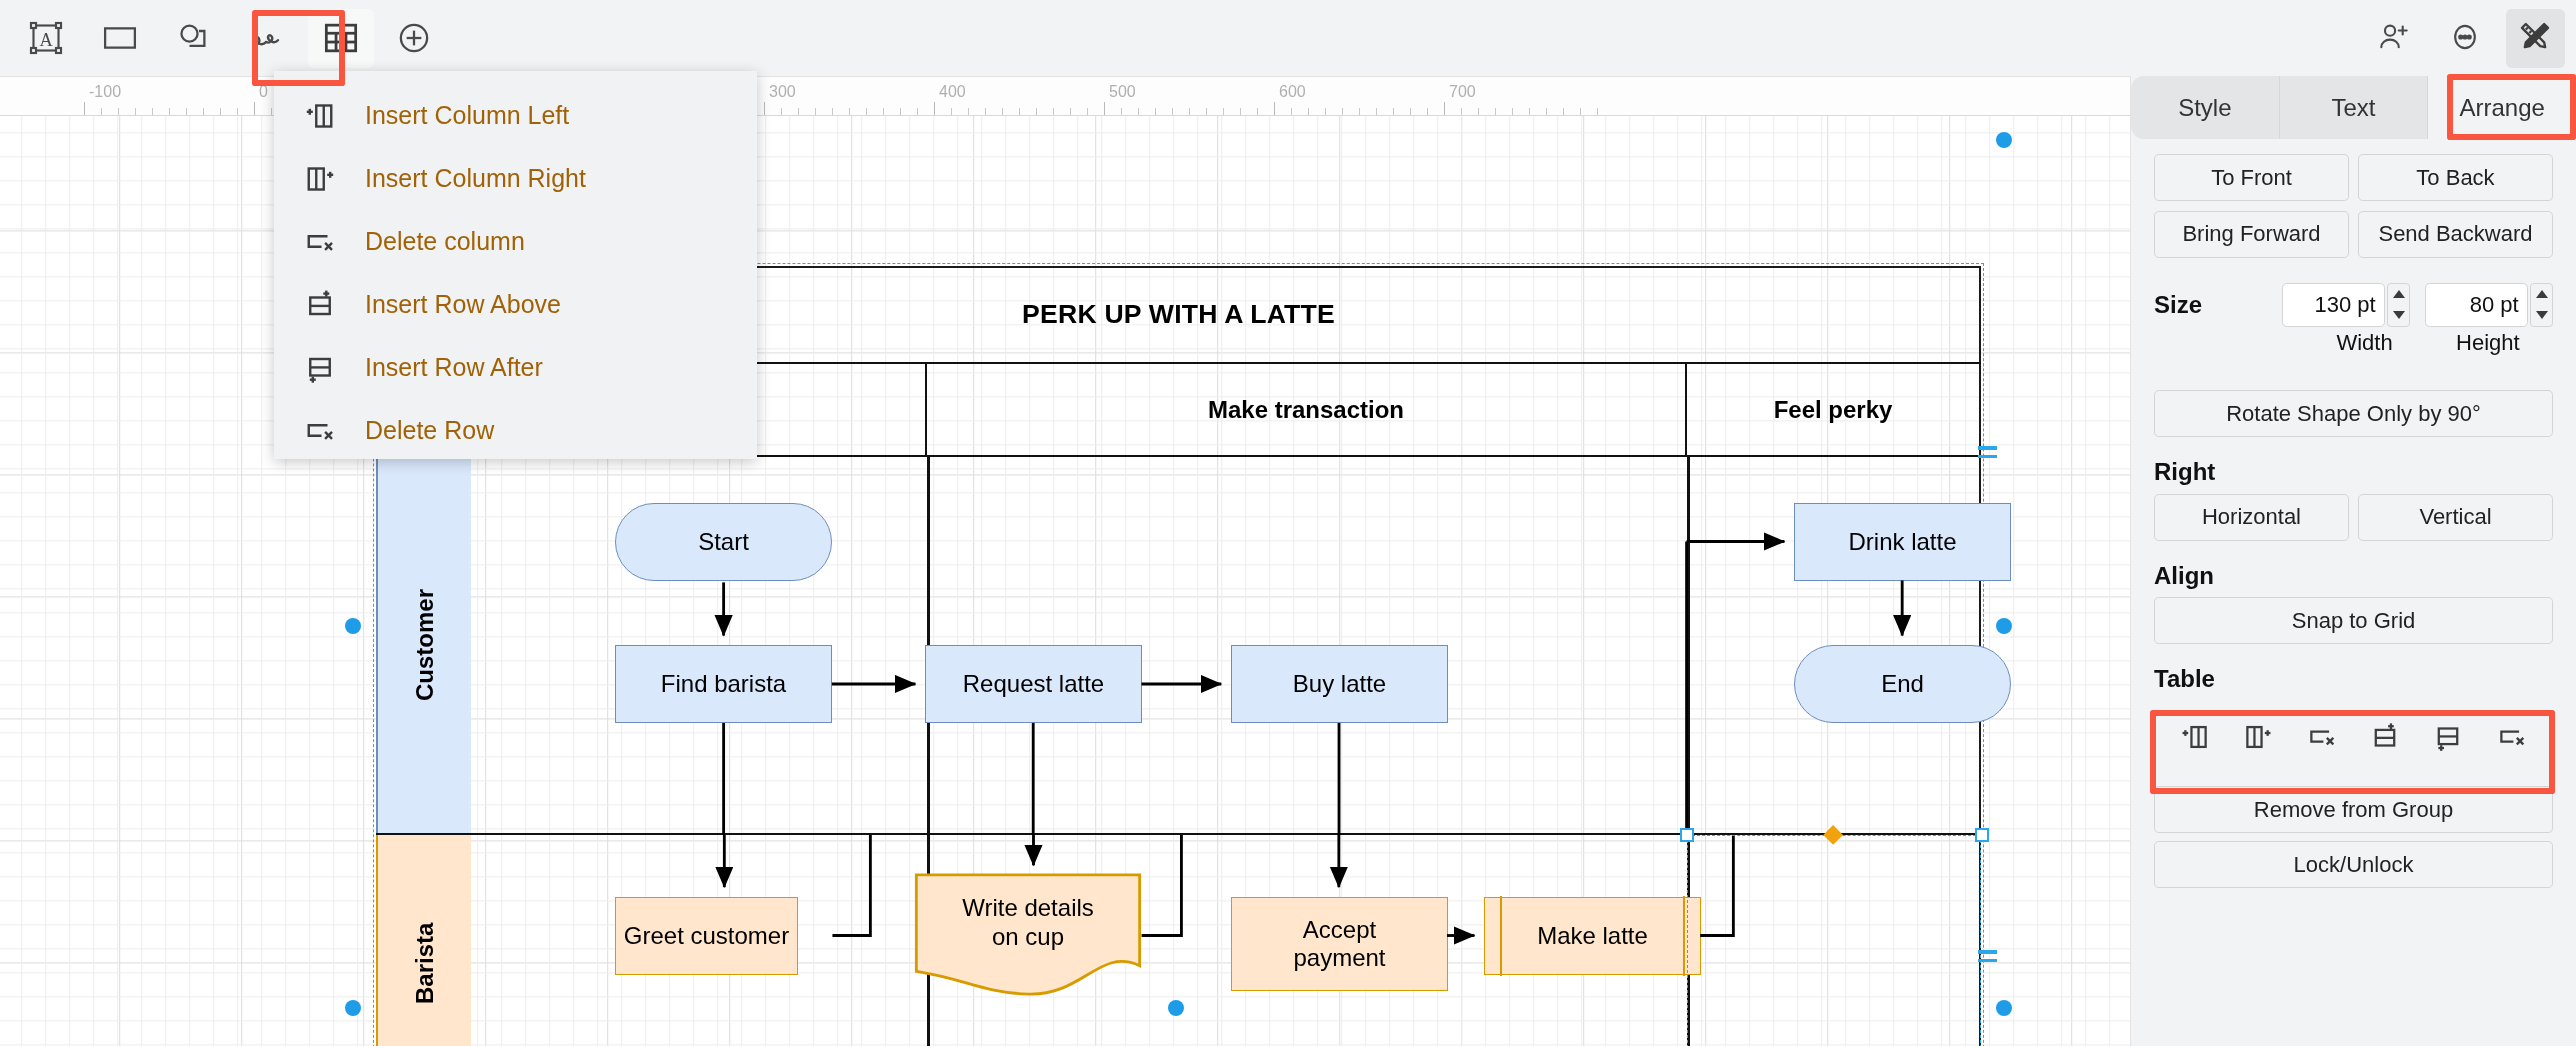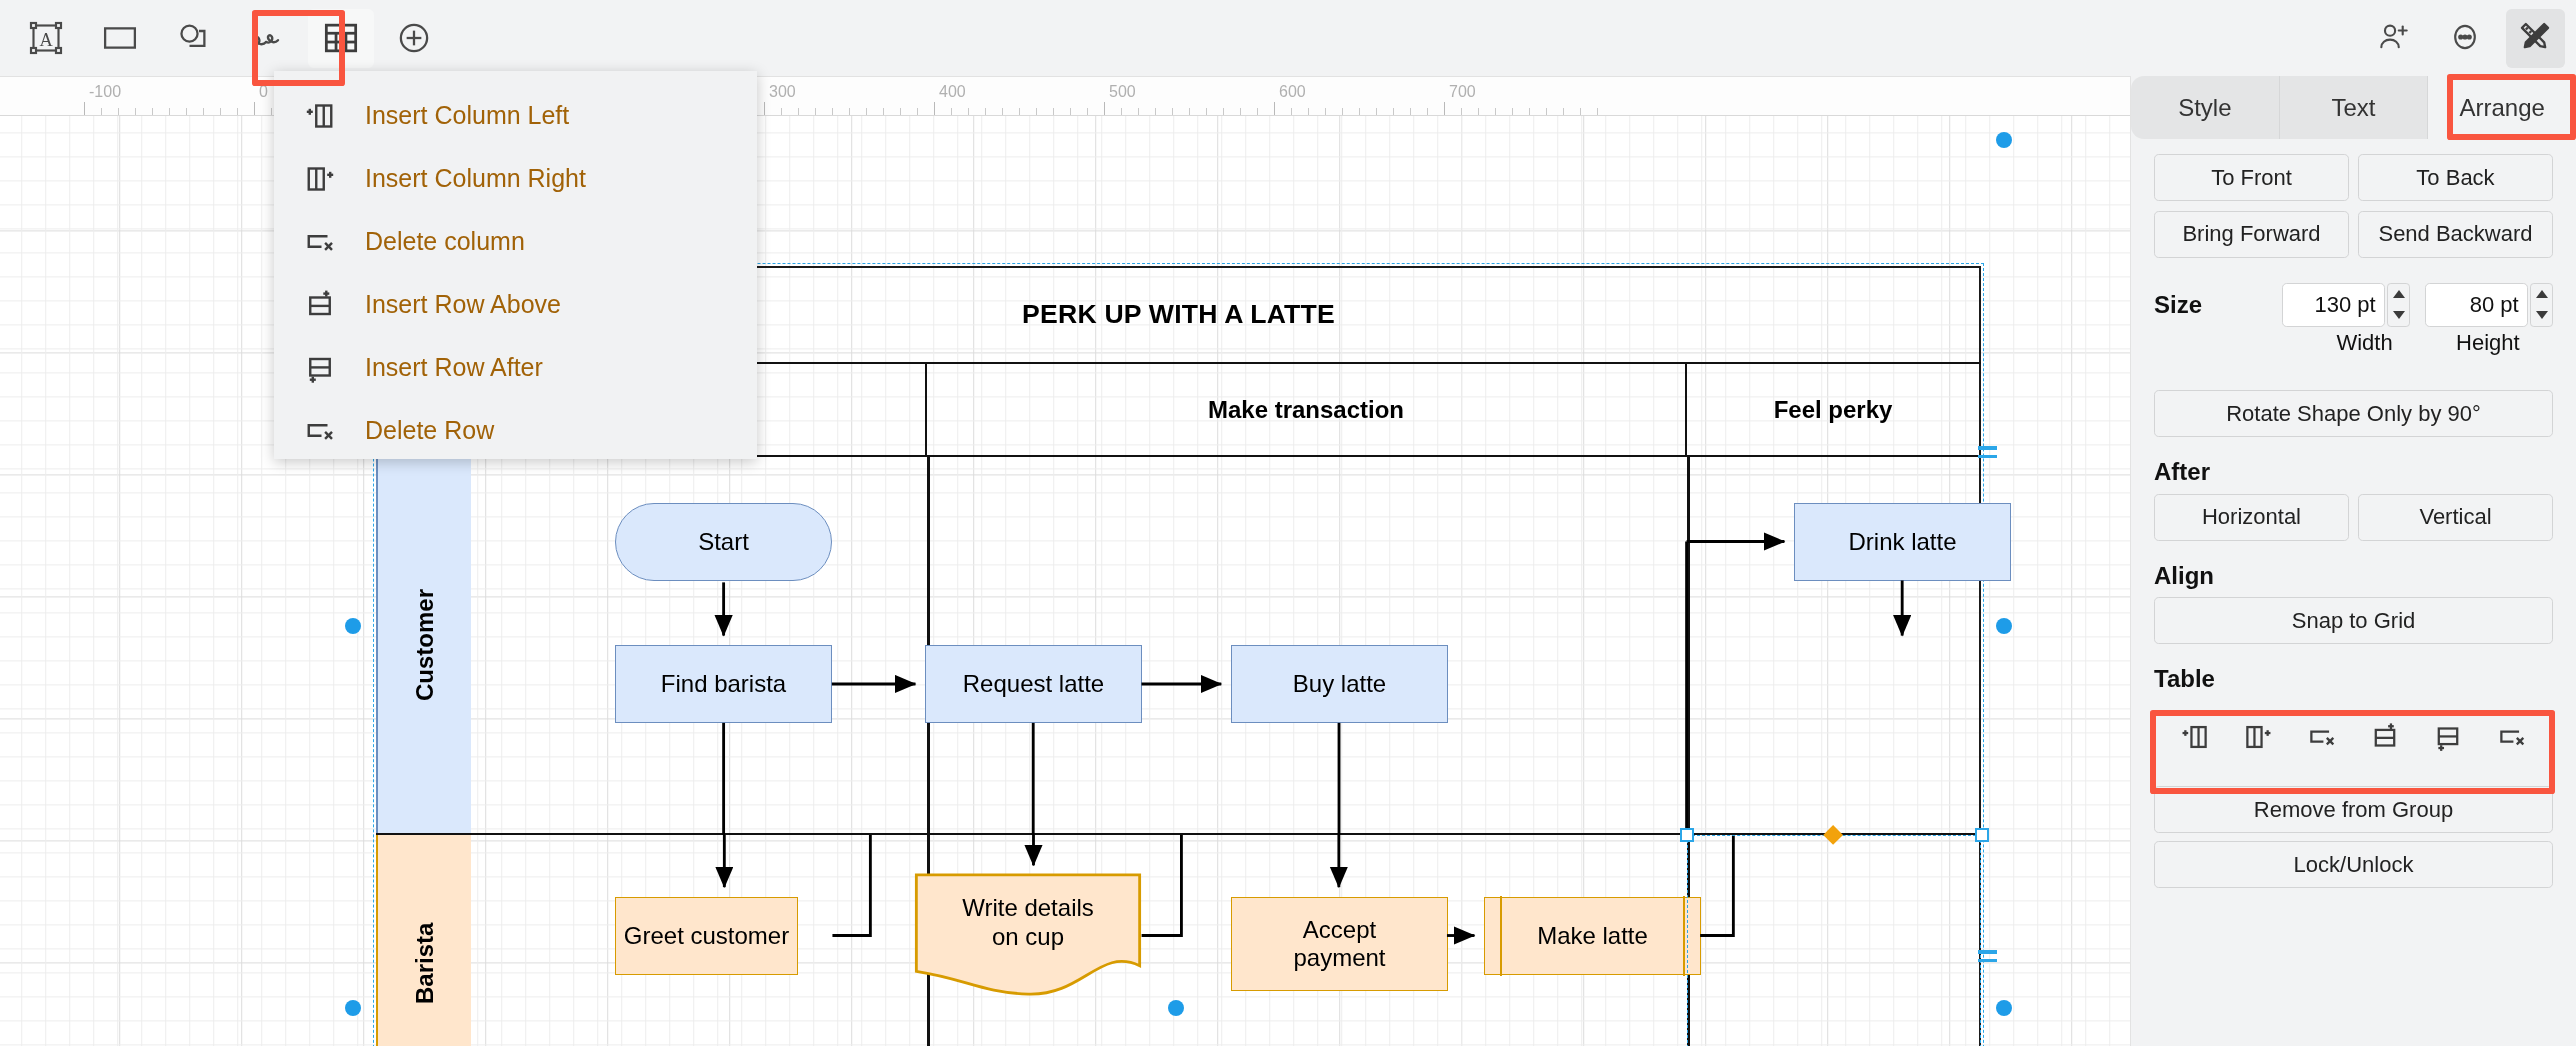--- a/index.html
+++ b/index.html
@@ -452,20 +452,23 @@
           </div>
           <div class="shape blue" style="left:454px; top:188px; width:217px; height:78px;">
             <span>Request latte</span>
           </div>
           <div class="shape blue" style="left:760px; top:188px; width:217px; height:78px;">
             <span>Buy latte</span>
           </div>
           <div class="shape blue" style="left:1323px; top:46px; width:217px; height:78px;">
             <span>Drink latte</span>
           </div>
+          <div class="shape blue term" style="left:1323px; top:188px; width:217px; height:78px;">
+            <span>End</span>
+          </div>
 
           <svg class="arrowsvg" width="1510" height="378" viewBox="0 0 1590 398">
             <defs>
               <marker id="ah" markerWidth="9" markerHeight="9" refX="7.2" refY="3.2" orient="auto">
                 <path d="M0,0 L7.5,3.2 L0,6.4 z" fill="#000"></path>
               </marker>
             </defs>
 
             <path d="M266,132 L266,188" stroke="#000" stroke-width="3" fill="none" marker-end="url(#ah)"></path>
 
@@ -686,21 +689,21 @@
         <div class="sub-lbl" style="width:127px;">Width</div>
         <div class="sub-lbl" style="width:142px;">Height</div>
       </div>
 
       <div style="margin-top:34px;">
         <div class="pbtn wide">
           <span>Rotate Shape Only by 90°</span>
         </div>
       </div>
 
-      <div class="sec-head">After</div>
+      <div class="sec-head">Right</div>
       <div class="btn-row">
         <div class="pbtn">
           <span>Horizontal</span>
         </div>
         <div class="pbtn">
           <span>Vertical</span>
         </div>
       </div>
 
       <div class="sec-head">Align</div>

